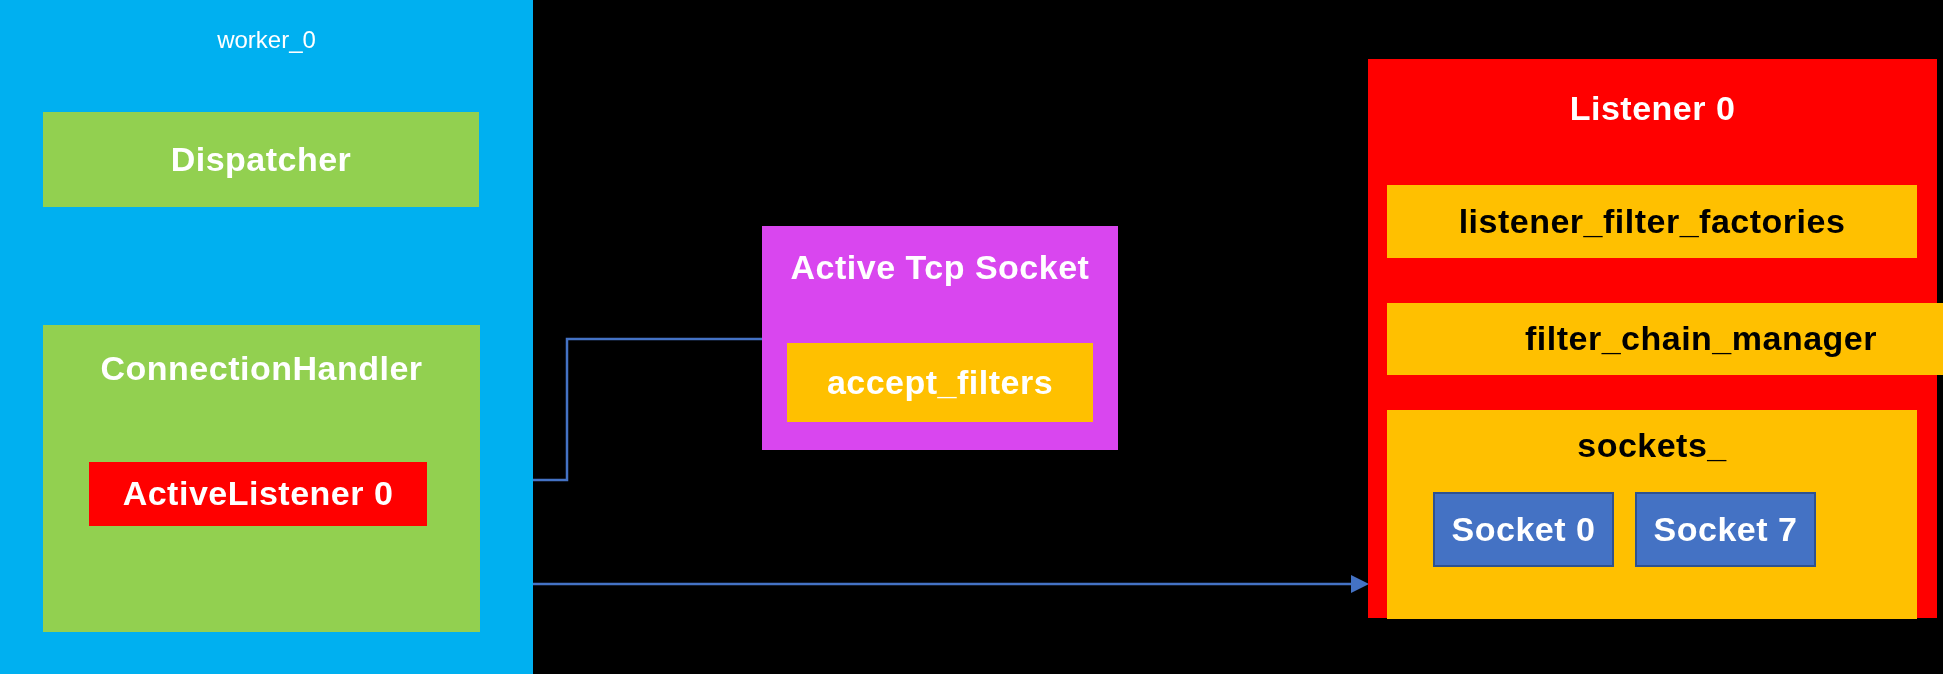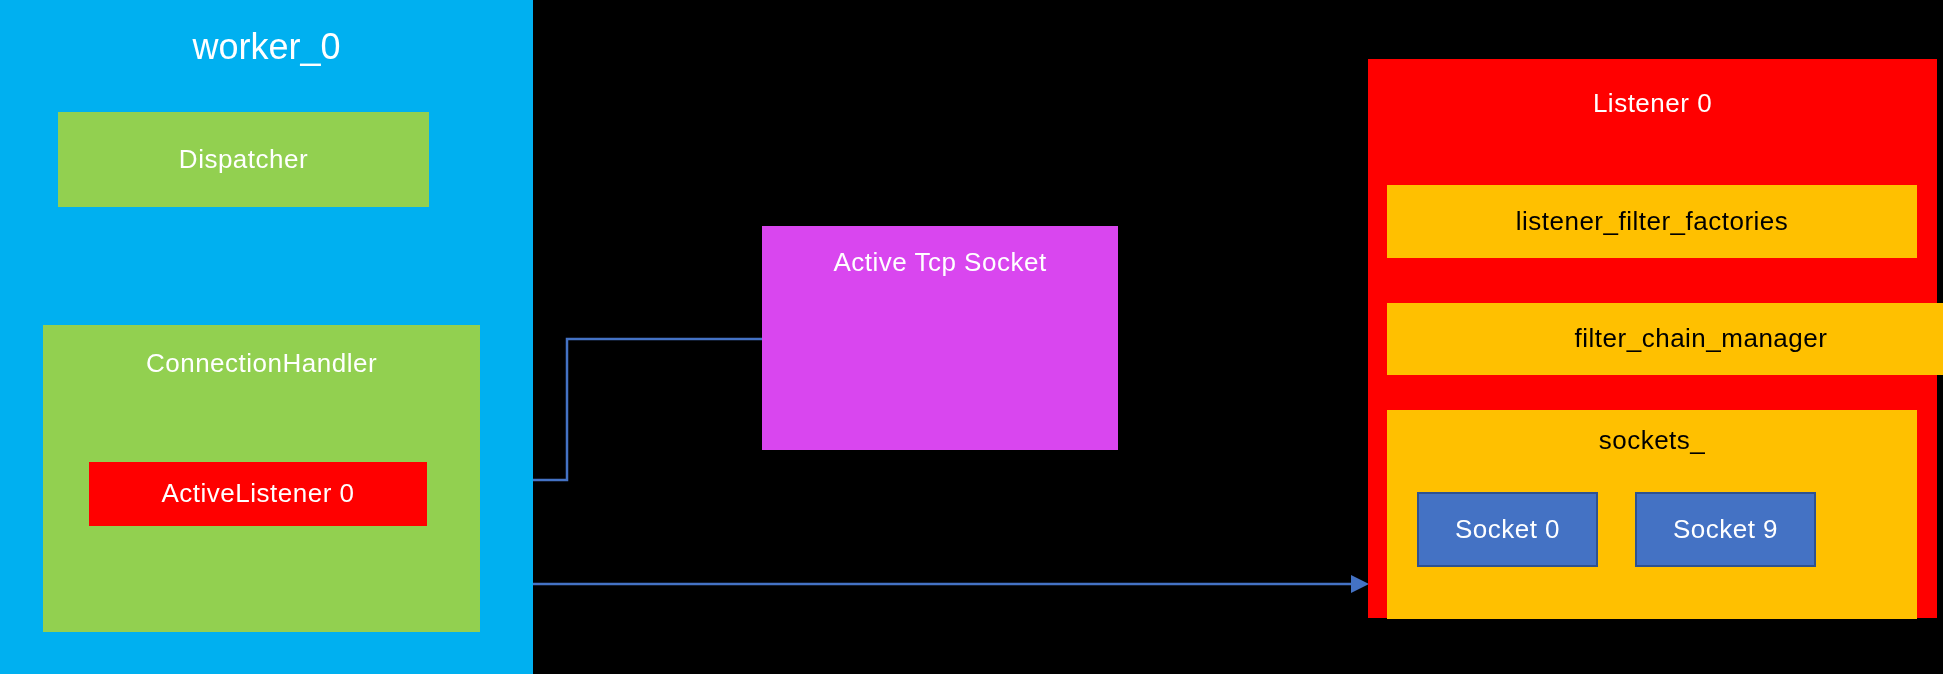--- a/index.html
+++ b/index.html
@@ -25,27 +25,27 @@
   }
   .title {
     position: absolute;
     left: 0;
     width: 100%;
     text-align: center;
     white-space: nowrap;
   }
   .txt-white { color: #FFFFFF; }
   .txt-black { color: #000000; }
-  .fs { font-size: 26px; line-height: 1.15; font-weight: 400; letter-spacing: 0.5px; }
+  .fs { font-size: 34px; line-height: 1.15; font-weight: 700; letter-spacing: 0.5px; }
 
   
   .worker { left: 0; top: 0; width: 533px; height: 674px; background: #00B0F0; }
-  .worker-title { top: 26px; font-size: 36px; }
+  .worker-title { top: 26px; font-size: 24px; }
 
-  .dispatcher { left: 43px; top: 112px; width: 371px; height: 95px; background: #92D050; margin-left: 15px; }
+  .dispatcher { left: 43px; top: 112px; width: 436px; height: 95px; background: #92D050; }
 
   .connection-handler { left: 43px; top: 325px; width: 437px; height: 307px; background: #92D050; }
   .connection-handler-title { top: 24px; }
 
   .active-listener { left: 46px; top: 137px; width: 338px; height: 64px; background: #FF0000; align-items: center; }
 
   
   .active-tcp { left: 762px; top: 226px; width: 356px; height: 224px; background: #d946ef; }
   .active-tcp-title { top: 22px; }
   .accept-filters { left: 25px; top: 117px; width: 306px; height: 79px; background: #FFC000; }
@@ -55,21 +55,21 @@
   .listener0-title { top: 30px; }
   .lff { left: 19px; top: 126px; width: 530px; height: 73px; background: #FFC000; }
   .fcm { left: 19px; top: 244px; width: 628px; height: 72px; background: #FFC000; }
   .sockets { left: 19px; top: 351px; width: 530px; height: 209px; background: #FFC000; }
   .sockets-title { top: 16px; }
   .socket {
     top: 82px; width: 181px; height: 75px;
     background: #4472C4;
     border: 2px solid #2F528F;
   }
-  .socket-0 { left: 30px; justify-content: center; }
+  .socket-0 { left: 46px; justify-content: center; }
   .socket-1 { left: 248px; }
 
   .connectors {
     position: absolute;
     left: 0; top: 0;
     width: 1943px; height: 674px;
     pointer-events: none;
   }
 </style>
 </head>
@@ -100,20 +100,23 @@
 
       <div class="box active-listener label-center">
         <span class="fs txt-white">ActiveListener 0</span>
       </div>
     </div>
   </div>
 
   <div class="box active-tcp">
     <div class="title active-tcp-title fs txt-white">Active Tcp Socket</div>
 
+    <div class="box accept-filters label-center">
+      <span class="fs txt-white">accept_filters</span>
+    </div>
   </div>
 
   <div class="box listener0">
     <div class="title listener0-title fs txt-white">Listener 0</div>
 
     <div class="box lff label-center">
       <span class="fs txt-black">listener_filter_factories</span>
     </div>
 
     <div class="box fcm label-center">
@@ -121,18 +124,18 @@
     </div>
 
     <div class="box sockets">
       <div class="title sockets-title fs txt-black">sockets_</div>
 
       <div class="box socket socket-0 label-center">
         <span class="fs txt-white">Socket 0</span>
       </div>
 
       <div class="box socket socket-1 label-center">
-        <span class="fs txt-white">Socket 9</span>
+        <span class="fs txt-white">Socket 7</span>
       </div>
     </div>
   </div>
 
 </div>
 
 </body></html>

